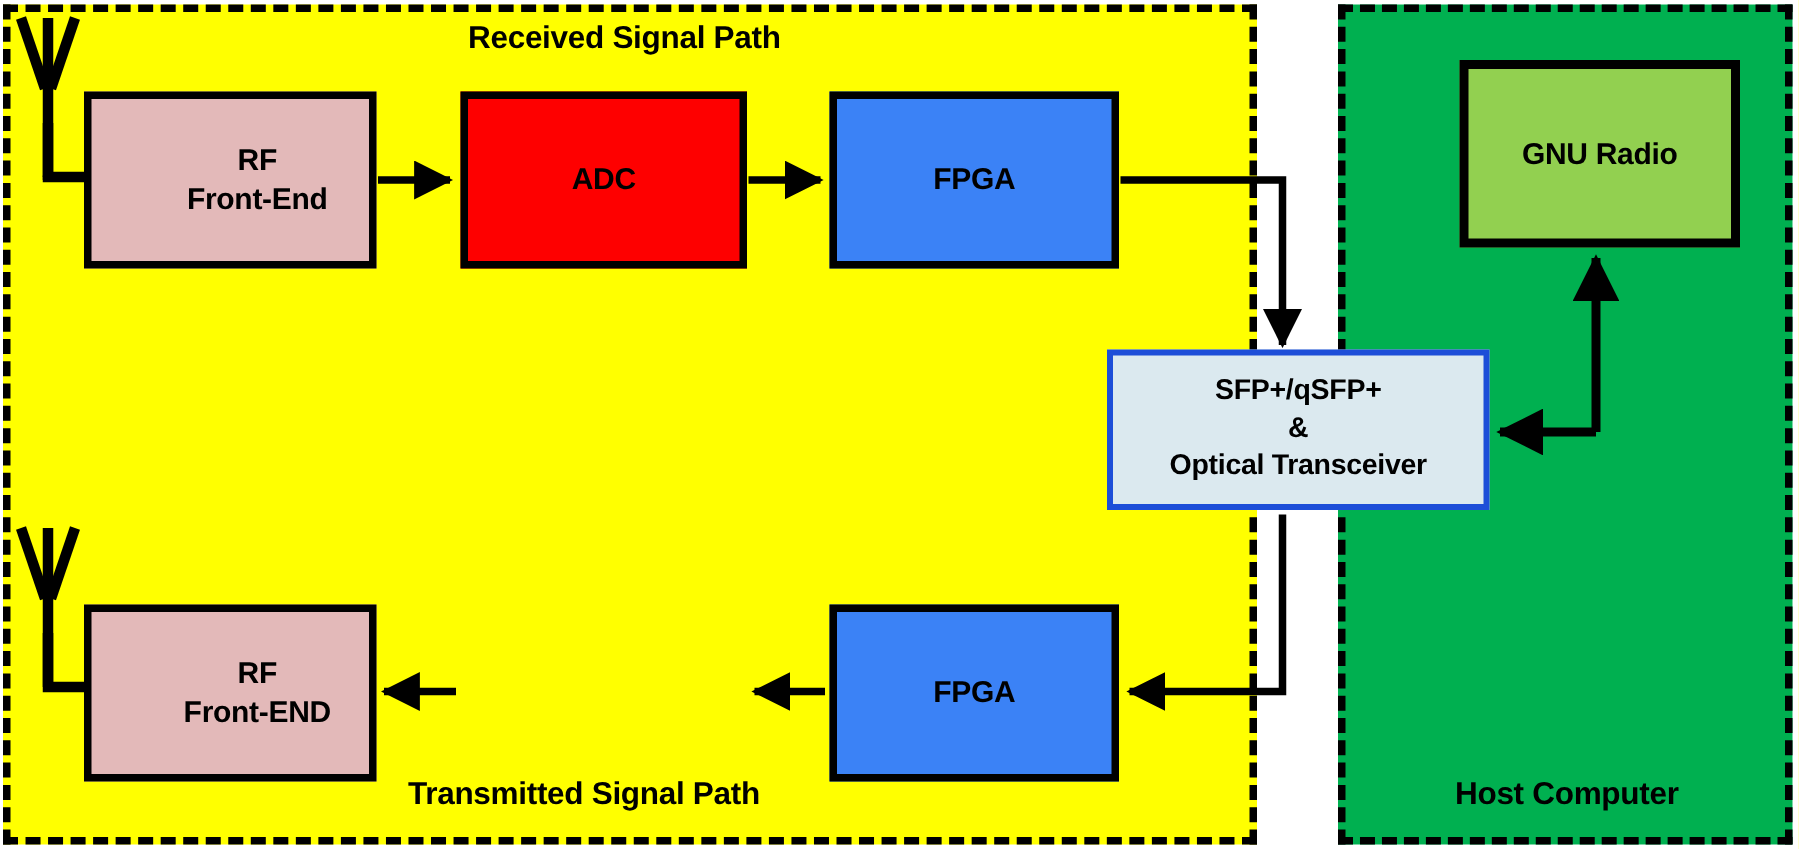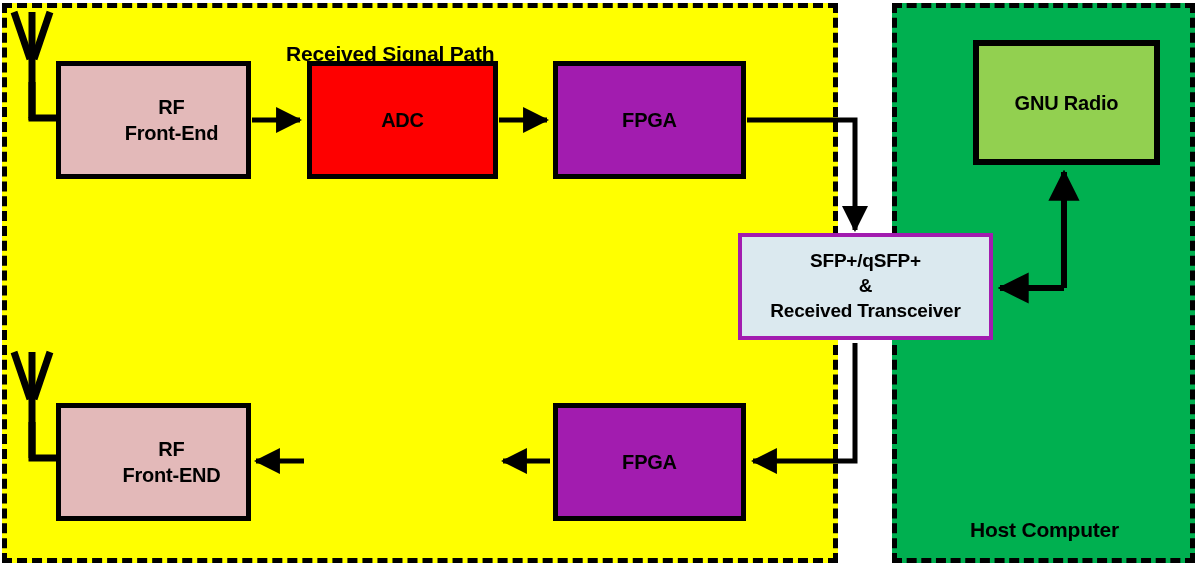--- a/index.html
+++ b/index.html
@@ -42,21 +42,21 @@
 
   
   .region-label {
     position: absolute;
     font-weight: bold;
     font-size: 21px;
     color: #000000;
     white-space: nowrap;
     letter-spacing: -0.2px;
   }
-  #label-received { left: 286px; top: 14px; margin-top: 28px; }
+  #label-received { left: 312px; top: 14px; }
   #label-transmitted { left: 272px; top: 518px; }
   #label-host { left: 970px; top: 518px; }
 
   
   .blk {
     position: absolute;
     box-sizing: border-box;
     border: 5px solid #000000;
     display: flex;
     flex-direction: column;
@@ -66,21 +66,21 @@
     font-size: 20px;
     color: #000000;
     line-height: 1.30;
     text-align: center;
     letter-spacing: -0.2px;
   }
   .blk .ln { display: block; }
 
   .blk-rf   { background: #e3b9b9; padding-left: 36px; }
   .blk-conv { background: #fe0000; }
-  .blk-fpga { background: #a21caf; text-align: center; }
+  .blk-fpga { background: #3b82f6; text-align: center; }
 
   #rf-rx  { left: 56px;  top: 61px;  width: 195px; height: 118px; }
   #adc    { left: 307px; top: 61px;  width: 191px; height: 118px; }
   #fpga-rx{ left: 553px; top: 61px;  width: 193px; height: 118px; }
 
   #rf-tx  { left: 56px;  top: 403px; width: 195px; height: 118px; }
   #dac    { left: 307px; top: 403px; width: 191px; height: 118px; }
   #fpga-tx{ left: 553px; top: 403px; width: 193px; height: 118px; }
 
   
@@ -89,21 +89,21 @@
     background: #92d050;
     border: 6px solid #000000;
   }
 
   
   #sfp {
     position: absolute;
     left: 738px; top: 233px; width: 255px; height: 107px;
     box-sizing: border-box;
     background: #dbe9ef;
-    border: 4px solid #a21caf;
+    border: 4px solid #1d4ed8;
     display: flex;
     flex-direction: column;
     align-items: center;
     justify-content: center;
     font-weight: bold;
     font-size: 19px;
     color: #000000;
     line-height: 1.30;
     text-align: center;
     letter-spacing: -0.2px;
@@ -131,20 +131,21 @@
 </head>
 <body>
 
 <div id="stage">
 
   <div class="region" id="sdr-region"></div>
 
   <div class="region" id="host-region"></div>
 
   <div class="region-label" id="label-received">Received Signal Path</div>
+  <div class="region-label" id="label-transmitted">Transmitted Signal Path</div>
   <div class="region-label" id="label-host">Host Computer</div>
 
   <svg id="wires" width="1199" height="566" viewBox="0 0 1199 566" xmlns="http://www.w3.org/2000/svg">
     <defs>
       <marker id="arrowR" viewBox="0 0 10 10" refX="9.2" refY="5" markerWidth="5.2" markerHeight="5.2" orient="auto-start-reverse">
         <path d="M 0 0 L 10 5 L 0 10 z" fill="#000000"></path>
       </marker>
     </defs>
 
     <g>
@@ -198,21 +199,21 @@
     <span class="ln">FPGA</span>
   </div>
 
   <div class="blk" id="gnu-radio">
     <span class="ln">GNU Radio</span>
   </div>
 
   <div id="sfp">
     <span class="ln">SFP+/qSFP+</span>
     <span class="ln">&amp;</span>
-    <span class="ln">Received Transceiver</span>
+    <span class="ln">Optical Transceiver</span>
   </div>
 
   <svg id="wires-top" width="1199" height="566" viewBox="0 0 1199 566" xmlns="http://www.w3.org/2000/svg">
     <defs>
       <marker id="arrowR2" viewBox="0 0 10 10" refX="9.2" refY="5" markerWidth="5.2" markerHeight="5.2" orient="auto-start-reverse">
         <path d="M 0 0 L 10 5 L 0 10 z" fill="#000000"></path>
       </marker>
     </defs>
 
     <path d="M 1064 288 L 1064 172" stroke="#000" stroke-width="6" fill="none" marker-end="url(#arrowR2)"></path>

